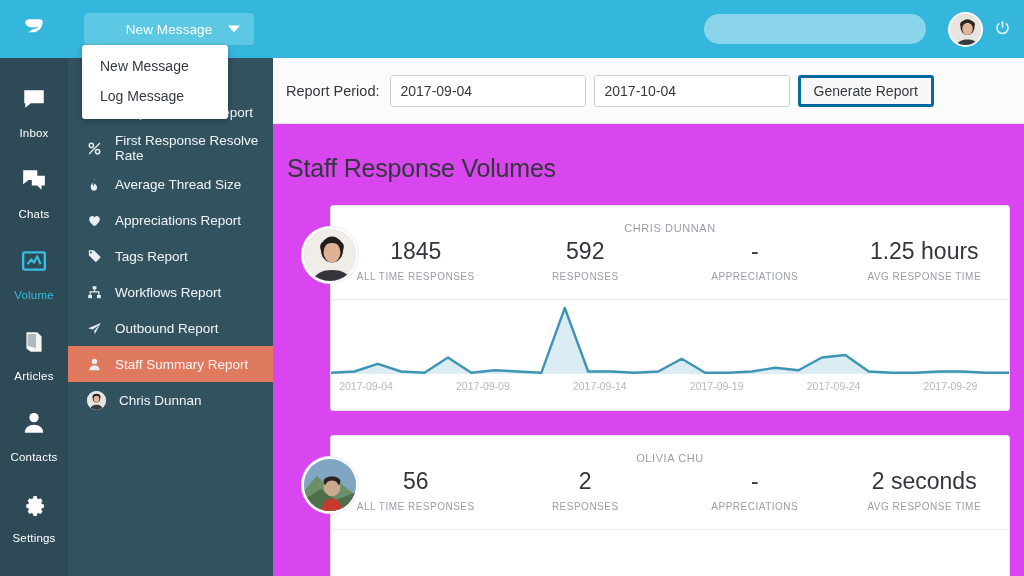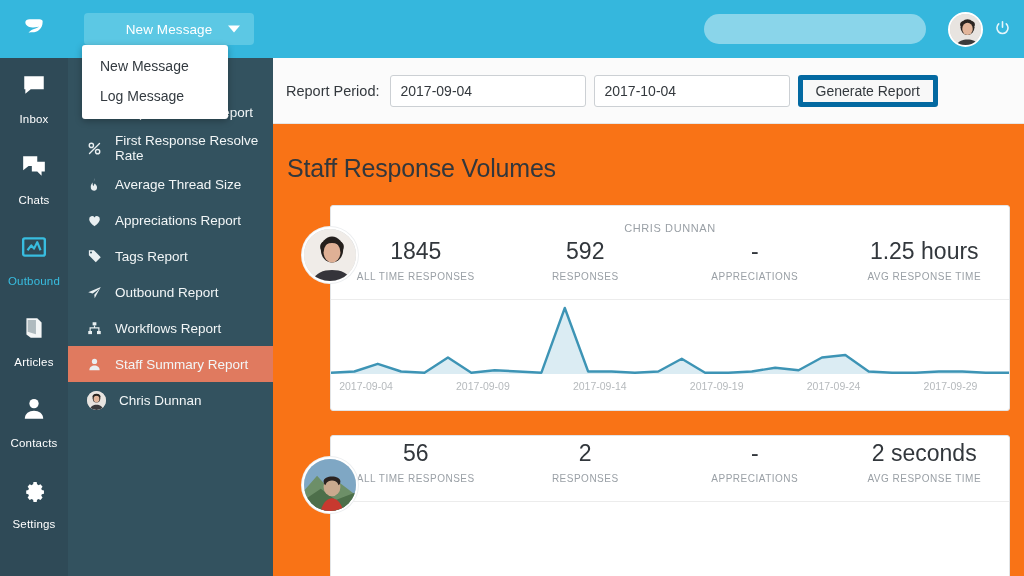--- a/index.html
+++ b/index.html
@@ -54,21 +54,21 @@
     padding: 7px 18px; font-size: 14px; color: #333a40; cursor: pointer; white-space: nowrap;
   }
 
   
   .rail {
     position: absolute; left: 0; top: 58px; width: 68px; height: 518px;
     background: #2f4a57; z-index: 20;
   }
   .rail-item {
     height: 81px; display: flex; flex-direction: column;
-    align-items: center; justify-content: center; cursor: pointer; gap: 15px;
+    align-items: center; justify-content: flex-end; cursor: pointer; gap: 15px;
     color: #ffffff;
   }
   .rail-item .r-ic { width: 26px; height: 26px; display: block; }
   .rail-item .r-lb { font-size: 11.5px; letter-spacing: .2px; }
   .rail-item.active { color: #38bde0; }
 
   
   .subnav {
     position: absolute; left: 68px; top: 58px; width: 205px; height: 518px;
     background: #33525f; z-index: 10; overflow: hidden;
@@ -82,34 +82,34 @@
   .sn-head {
     height: 46px; display: flex; align-items: center; padding: 0 0 0 19px;
     color: #ffffff; font-size: 11.5px; font-weight: bold; letter-spacing: .7px;
   }
   .sn-item.sel { background: #e07a5f; }
   .sn-avatar { width: 19px; height: 19px; border-radius: 50%; background: #cfd6da; overflow: hidden; flex: 0 0 19px; }
 
   
   .main {
     position: absolute; left: 273px; top: 58px; width: 751px; height: 518px;
-    background: #f97316; overflow: hidden;
+    background: #d946ef; overflow: hidden;
   }
   .period-bar {
     height: 66px; background: #fbfbfb; border-bottom: 1px solid #e6e6e6;
     display: flex; align-items: center; padding-left: 13px; gap: 0;
   }
   .period-label { font-size: 14.5px; color: #33383d; margin-right: 10px; }
   .date-input {
     width: 196px; height: 32px; border: 1px solid #ccd0d4; border-radius: 3px;
     background: #ffffff; font-size: 14px; color: #33383d; padding: 0 10px;
     font-family: "Liberation Sans", sans-serif; outline: none; margin-right: 8px;
   }
   .gen-btn {
-    height: 32px; padding: 0 13px; border: 5px solid #0369a1; border-radius: 3px;
+    height: 32px; padding: 0 13px; border: 3px solid #0369a1; border-radius: 3px;
     background: #f8f8f8; color: #33383d; font-size: 14px; cursor: pointer;
     font-family: "Liberation Sans", sans-serif;
   }
   .page-title {
     font-size: 25px; font-weight: normal; color: #32373c; padding: 30px 0 0 14px;
     letter-spacing: -.2px;
   }
 
   .scroll-area { padding: 22px 14px 0 57px; }
 
@@ -186,21 +186,21 @@
         <path fill="currentColor" d="M10 8h12v9h-3v4l-4-4h-5z"></path>
       </svg>
       <span class="r-lb">Chats</span>
     </div>
 
     <div class="rail-item active">
       <svg class="r-ic" viewBox="0 0 24 24">
         <rect x="2" y="4" width="20" height="16" rx="1.5" fill="none" stroke="currentColor" stroke-width="2.2"></rect>
         <path fill="none" stroke="currentColor" stroke-width="2" stroke-linejoin="round" d="M6 15l3.5-4.5 2.5 3 3-6 3 7.5"></path>
       </svg>
-      <span class="r-lb">Outbound</span>
+      <span class="r-lb">Volume</span>
     </div>
 
     <div class="rail-item">
       <svg class="r-ic" viewBox="0 0 24 24">
         <path fill="currentColor" d="M5 3h10l4 4v14H9l-4-3z" opacity=".95"></path>
         <path fill="#2f4a57" d="M6.2 4.5h7.6v13.2l-7.6-2.3z" opacity=".35"></path>
       </svg>
       <span class="r-lb">Articles</span>
     </div>
 
@@ -272,41 +272,41 @@
     </div>
 
 
     <div class="sn-item">
       <span class="sn-ic">
         <svg viewBox="0 0 24 24">
             <path fill="currentColor" d="M11 2H3v8l11 11 8-8L11 2zm-4.6 5a1.6 1.6 0 1 1 0-3.2 1.6 1.6 0 0 1 0 3.2z"></path>
           </svg>
       </span>
       <span>Tags Report</span>
-    </div>
-
-    <div class="sn-item">
-      <span class="sn-ic">
-        <svg viewBox="0 0 24 24">
-            <path fill="currentColor" d="M22 3L2 11.5l7 2.2L20 6l-8.4 9.4.7 5.6L22 3z"></path>
-          </svg>
-      </span>
-      <span>Outbound Report</span>
     </div>
 
     <div class="sn-item">
       <span class="sn-ic">
         <svg viewBox="0 0 24 24">
             <rect x="9" y="2" width="6" height="5" fill="currentColor"></rect>
             <rect x="2" y="16" width="6" height="5" fill="currentColor"></rect>
             <rect x="16" y="16" width="6" height="5" fill="currentColor"></rect>
             <path d="M12 7v4M5 16v-5h14v5" fill="none" stroke="currentColor" stroke-width="1.9"></path>
           </svg>
       </span>
       <span>Workflows Report</span>
+    </div>
+
+    <div class="sn-item">
+      <span class="sn-ic">
+        <svg viewBox="0 0 24 24">
+            <path fill="currentColor" d="M22 3L2 11.5l7 2.2L20 6l-8.4 9.4.7 5.6L22 3z"></path>
+          </svg>
+      </span>
+      <span>Outbound Report</span>
     </div>
 
 
     <div class="sn-item sel">
       <span class="sn-ic">
         <svg viewBox="0 0 24 24">
             <circle cx="12" cy="7" r="4.2" fill="currentColor"></circle>
             <path fill="currentColor" d="M3.8 21c0-4.8 3.9-7.3 8.2-7.3s8.2 2.5 8.2 7.3z"></path>
           </svg>
       </span>
@@ -390,20 +390,21 @@
         <div class="card-avatar">
           <svg viewBox="0 0 60 60" width="56" height="56">
             <rect width="60" height="60" fill="#7fa7c4"></rect>
             <path d="M0 34l14-16 12 13 9-8 25 19v18H0z" fill="#6d8f68"></path>
             <path d="M0 44l18-12 16 12 26-10v26H0z" fill="#4d6f4a"></path>
             <ellipse cx="30" cy="30" rx="9" ry="10" fill="#caa98e"></ellipse>
             <path d="M21 24c0-7 18-7 18 0 0 3-2 4-2 4s-1-5-7-5-7 5-7 5-2-1-2-4z" fill="#2b2320"></path>
             <path d="M17 60c2-13 8-18 13-18s11 5 13 18z" fill="#c8392f"></path>
           </svg>
         </div>
+        <div class="card-name">OLIVIA CHU</div>
         <div class="stats">
           <div class="stat">
             <div class="stat-v">56</div>
             <div class="stat-l">ALL TIME RESPONSES</div>
           </div>
           <div class="stat">
             <div class="stat-v">2</div>
             <div class="stat-l">RESPONSES</div>
           </div>
           <div class="stat">

